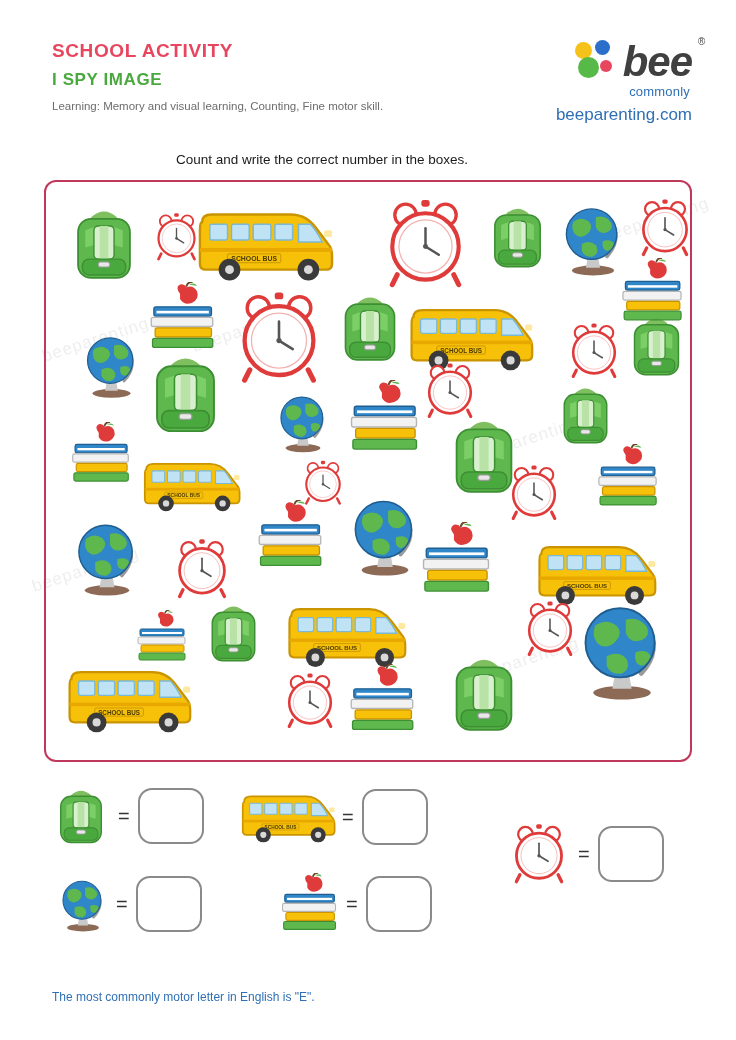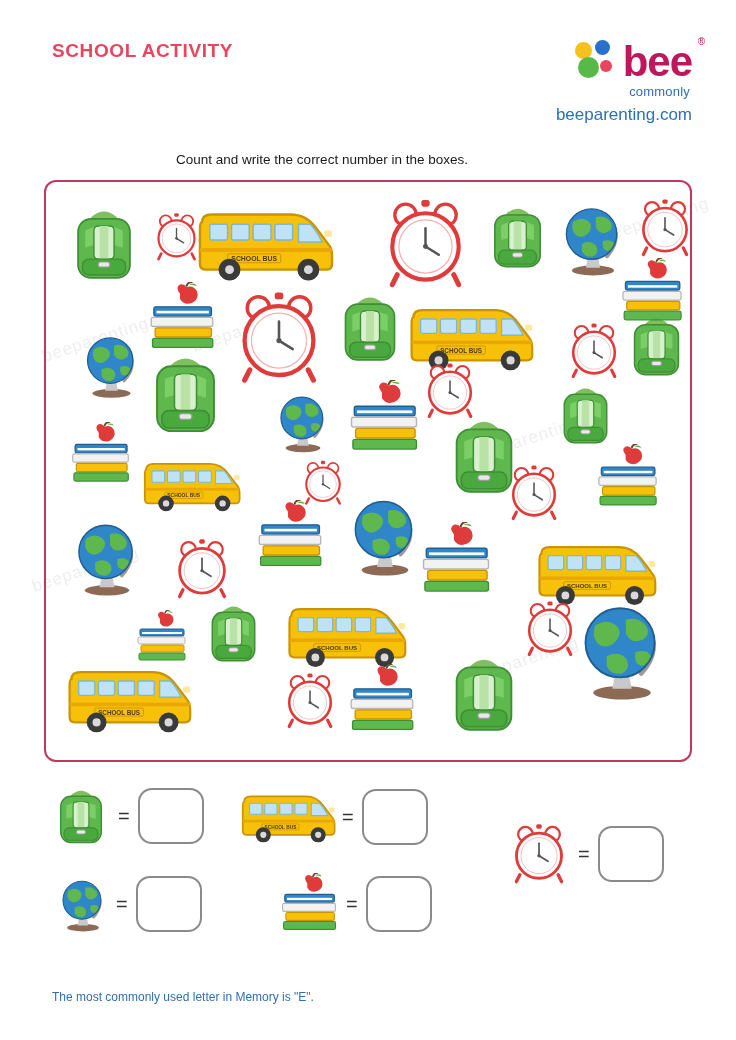--- a/index.html
+++ b/index.html
@@ -75,24 +75,25 @@
     border-radius: 50%;
     display: block;
   }
   .d-yellow { width: 17px; height: 17px; background: #f5c21b; left: 2px; top: 2px; }
   .d-blue   { width: 15px; height: 15px; background: #2a6fc9; left: 22px; top: 0px; }
   .d-green  { width: 21px; height: 21px; background: #57b947; left: 5px; top: 17px; }
   .d-red    { width: 12px; height: 12px; background: #e8465f; left: 27px; top: 20px; }
   .logo-word {
     font-size: 42px;
     font-weight: bold;
-    color: #be185d;
+    color: #404040;
     line-height: 1;
     letter-spacing: -1px;
     position: relative;
+    font-style: italic;
   }
   .logo-reg {
     position: absolute;
     top: -4px;
     right: -12px;
     font-size: 10px;
     font-weight: normal;
   }
   .logo-sub {
     text-align: right;
@@ -272,20 +273,22 @@
 
   <div class="watermark" style="left:40px; top:330px;">beeparenting</div>
   <div class="watermark" style="left:190px; top:320px;">beeparenting</div>
   <div class="watermark" style="left:470px; top:430px;">beeparenting</div>
   <div class="watermark" style="left:30px; top:560px;">beeparenting</div>
   <div class="watermark" style="left:470px; top:650px;">beeparenting</div>
   <div class="watermark" style="left:600px; top:210px;">beeparenting</div>
 
   <div class="header">
     <p class="title-1">SCHOOL ACTIVITY</p>
+    <p class="title-2">I SPY IMAGE</p>
+    <p class="subtitle">Learning: Memory and visual learning, Counting, Fine motor skill.</p>
   </div>
 
   <div class="logo">
     <div class="logo-row">
       <div class="logo-dots">
         <i class="d-yellow"></i>
           <i class="d-blue"></i>
           <i class="d-green"></i>
           <i class="d-red"></i>
       </div>
@@ -554,15 +557,15 @@
         <svg width="62" height="62" viewBox="0 0 110 110">
             <use href="#sym-books"></use>
           </svg>
       </span>
       <span class="eq">=</span>
       <span class="box"></span>
     </div>
 
   </div>
 
-  <div class="footer">The most commonly used letter in Memory is "E".</div>
+  <div class="footer">The most commonly motor letter in English is "E".</div>
 
 </div>
 
 </body></html>

